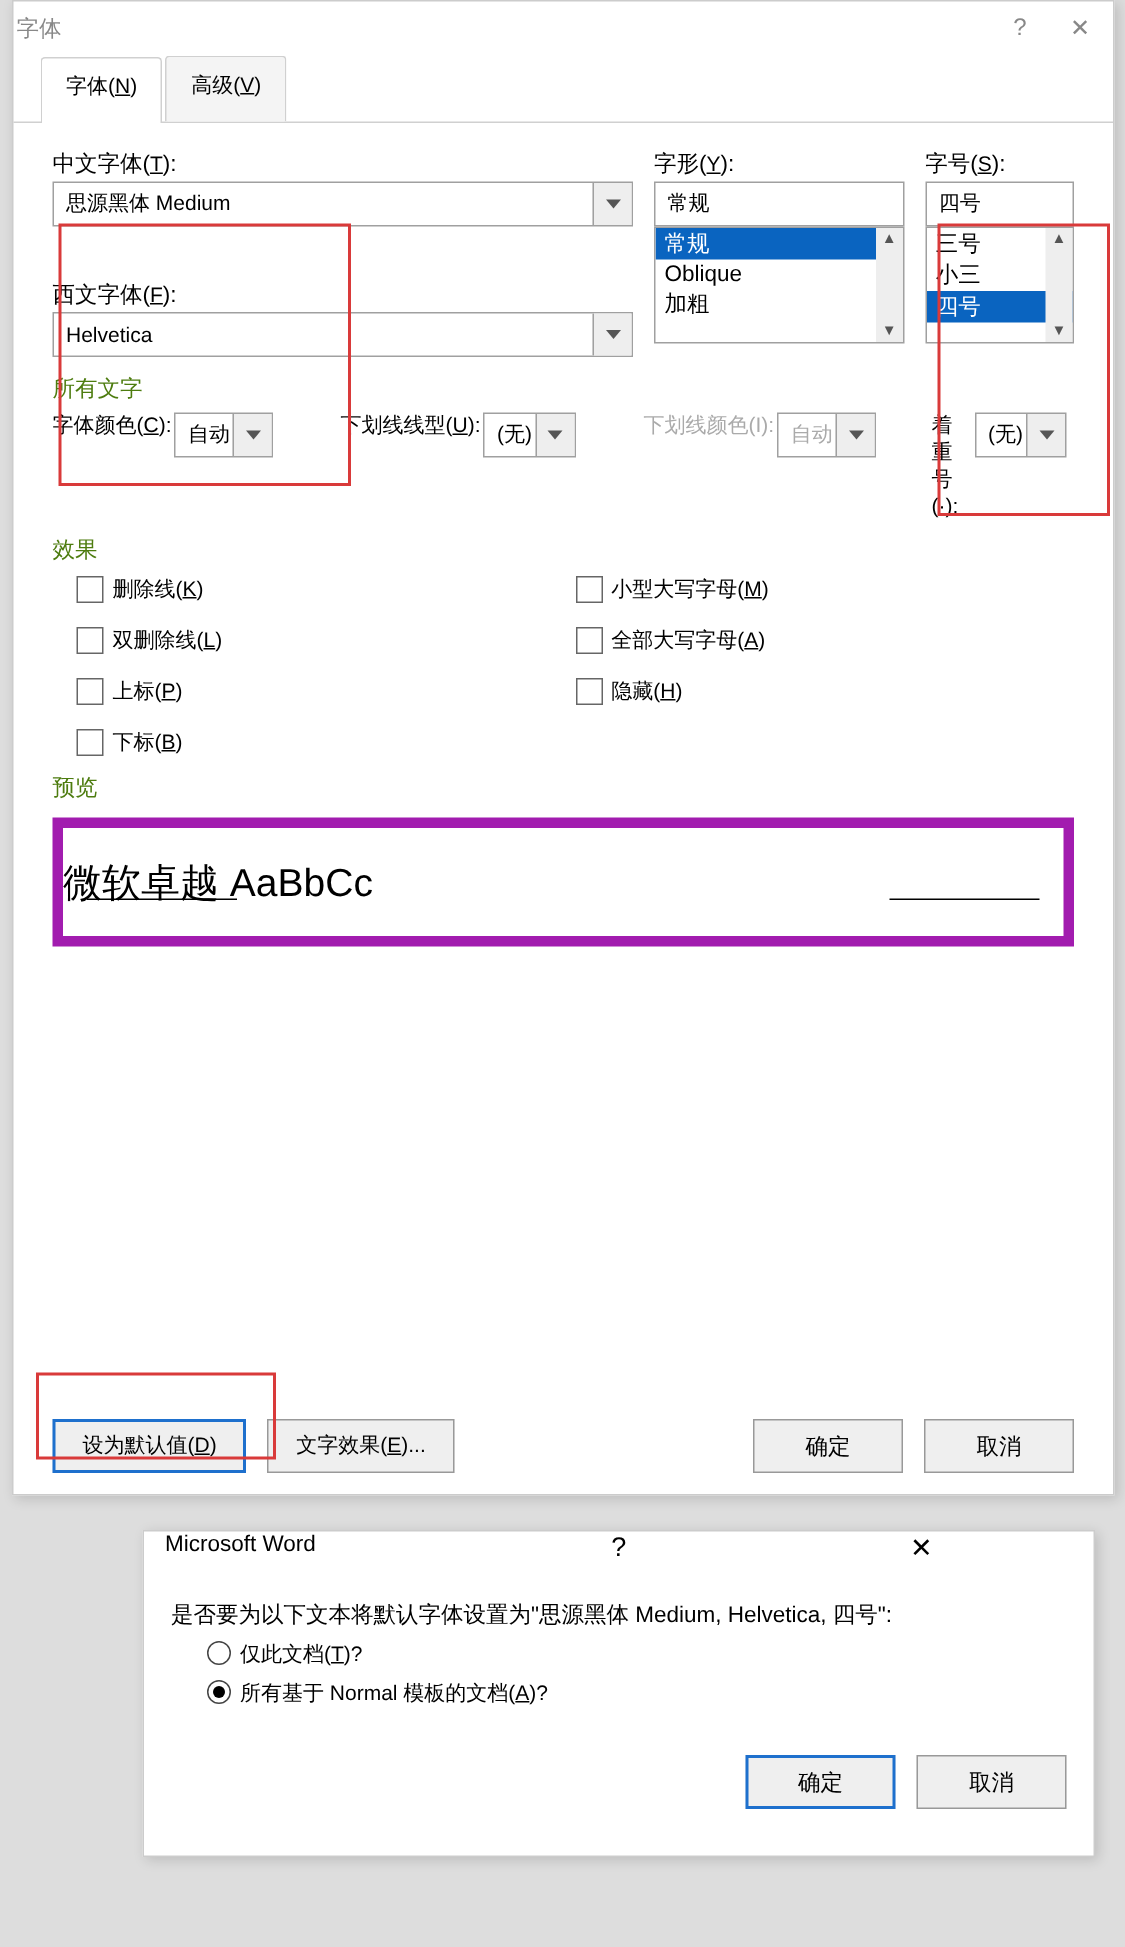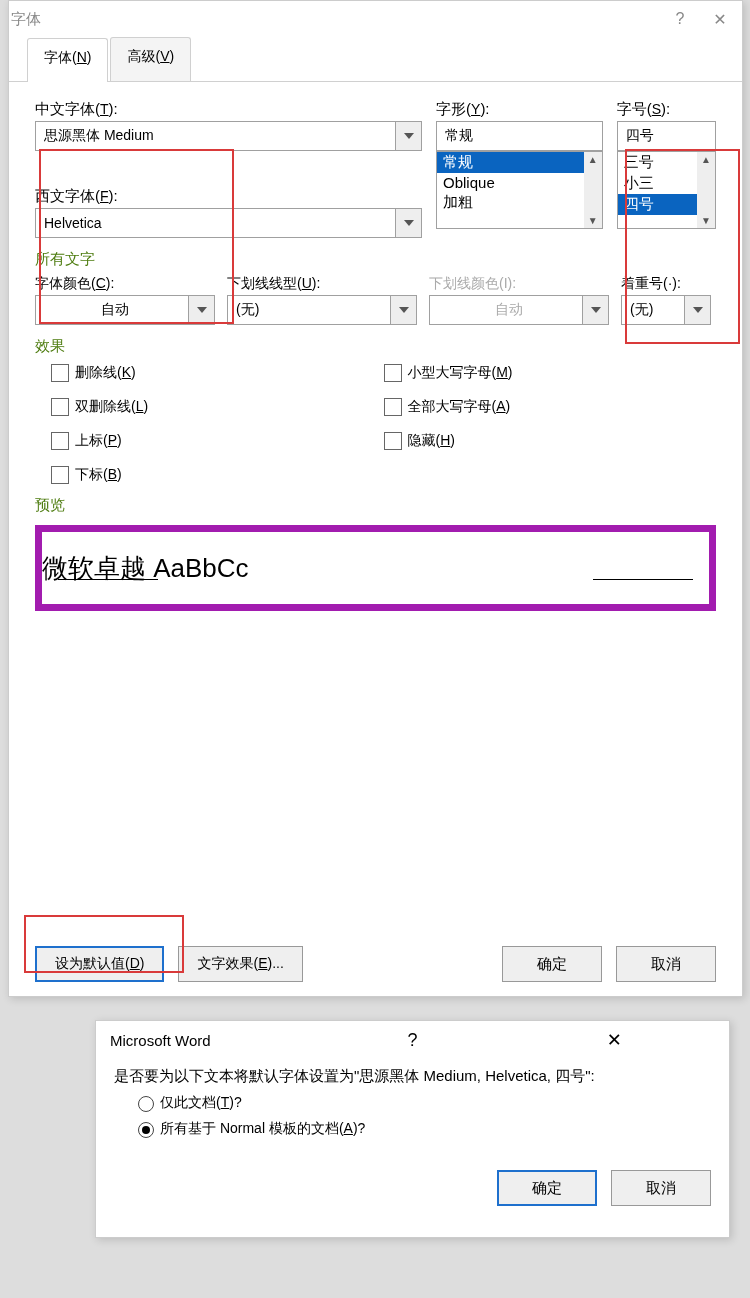--- a/index.html
+++ b/index.html
@@ -25,41 +25,41 @@
 .field.combo{padding-right:28px}
 .dd-btn{position:absolute;right:0;top:0;width:26px;height:100%;border-left:1px solid #a0a0a0;background:#eee;display:flex;align-items:center;justify-content:center;cursor:pointer}
 .dd-btn:after{content:"";width:0;height:0;border-left:5px solid transparent;border-right:5px solid transparent;border-top:6px solid #555}
 .listbox{border:1px solid #a0a0a0;height:78px;overflow:hidden;position:relative}
 .listbox-item{padding:1px 6px;font-size:15px}
 .listbox-item.selected{background:#0a64c0;color:#fff}
 .sb{position:absolute;right:0;top:0;width:18px;height:100%;background:#eee;display:flex;flex-direction:column;justify-content:space-between;align-items:center;padding:2px 0}
 .sb-arrow{font-size:10px;color:#555}
 .section-label{color:#4d7c0f;margin:12px 0 6px 0;font-size:15px}
 .all-text-row{display:flex;gap:12px;margin-bottom:10px}
-.at-col{display:flex;flex-direction:column;gap:2px}
+.at-col{display:flex;flex-direction:row;gap:2px}
 .disabled{color:#aaa}
 .effects-grid{display:flex;margin-top:8px}
 .effects-col{flex:1;display:flex;flex-direction:column;gap:16px}
 .cb{display:flex;align-items:center;gap:6px;cursor:pointer}
 .cb-box{width:18px;height:18px;border:1px solid #666;background:#fff}
 .preview-box{border:7px solid #a21caf;height:86px;margin-top:10px;display:flex;align-items:center;justify-content:flex-start;position:relative}
 .preview-text{font-size:26px}
 .preview-line{position:absolute;width:100px;height:1px;background:#000;bottom:24px}
 .preview-line.l{left:16px}
 .preview-line.r{right:16px}
 .footer{position:absolute;bottom:14px;left:0;right:0;display:flex;padding:0 26px;gap:14px}
 .btn{border:1px solid #999;background:#efefef;height:36px;padding:0 18px;display:flex;align-items:center;justify-content:center;cursor:pointer;font-size:15px}
 .btn.primary{border:2px solid #1e70cd}
 .spacer{flex:1}
 .confirm-dialog{left:95px;top:1020px;width:635px;height:218px}
-.confirm-title{height:38px;display:flex;align-items:center;padding:0 14px}
+.confirm-title{height:38px;display:flex;padding:0 14px}
 .confirm-title span{flex:1;font-size:15px}
 .confirm-title .tb-btn{width:36px;text-align:center;font-size:18px}
 .confirm-body{padding:8px 18px 14px 18px}
-.radio{display:flex;align-items:flex-end;gap:6px;margin:8px 0 8px 24px;cursor:pointer}
+.radio{display:flex;align-items:flex-start;gap:6px;margin:8px 0 8px 24px;cursor:pointer}
 .radio-circle{width:16px;height:16px;border:1px solid #444;border-radius:50%;display:flex;align-items:center;justify-content:center}
 .radio-circle.sel:after{content:"";width:8px;height:8px;background:#000;border-radius:50%}
 .confirm-footer{display:flex;justify-content:flex-end;gap:14px;padding:10px 18px}
 </style>
 </head>
 <body>
 
 <div class="dialog main-dialog">
   <div class="titlebar">
     <span class="titlebar-title">字体</span>

